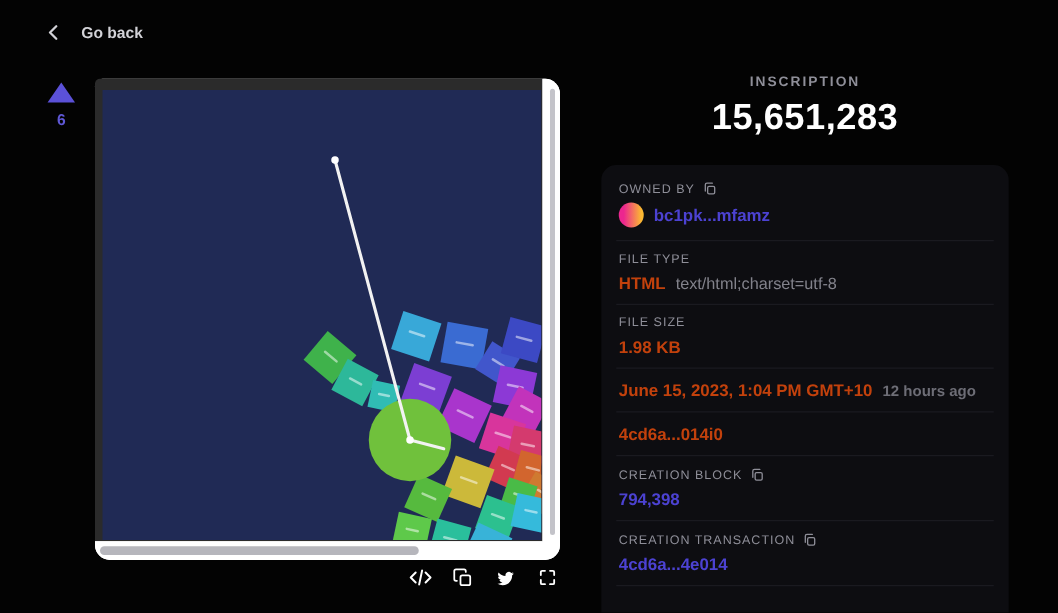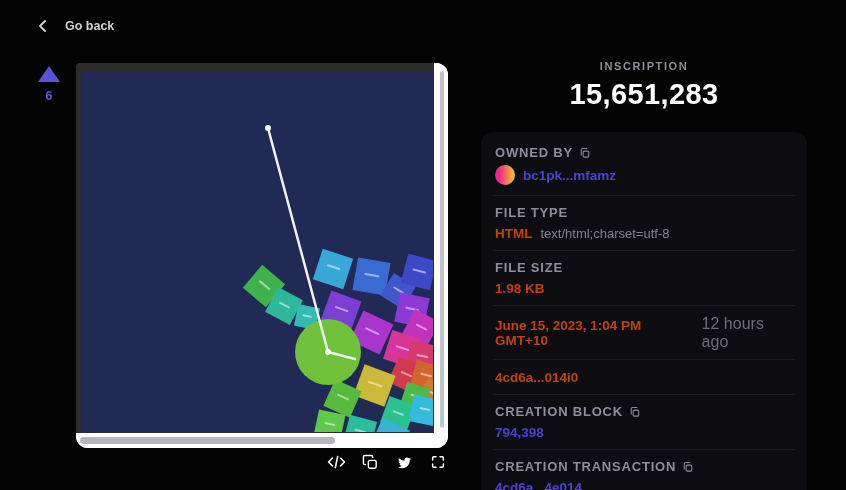--- a/index.html
+++ b/index.html
@@ -86,29 +86,29 @@
   }
 
   .details-card {
     position:absolute; left:481px; top:132px; width:326px; height:400px;
     background:#0d0d11; border-radius:12px; padding:0 12px;
   }
   .section { padding:9px 2px 8px; border-bottom:1px solid #1a1a20; }
   .section.first { padding-top:13px; padding-bottom:10px; }
   .label-row { display:flex; align-items:center; gap:6px; margin-bottom:5px; }
   .sec-label {
-    color:#8e8e98; font-size:13px; font-weight:700; letter-spacing:.8px;
+    color:#8e8e98; font-size:10px; font-weight:400; letter-spacing:.8px;
     text-transform:uppercase;
   }
   .copy-btn { display:flex; align-items:center; cursor:pointer; }
   .value-row { display:flex; align-items:center; gap:8px; min-height:17px; }
   .value-strong { color:#c2410c; font-size:13.5px; font-weight:700; }
   .value-link { color:#4c42d2; font-size:13.5px; font-weight:700; cursor:pointer; }
   .value-dim { color:#82828b; font-size:13px; font-weight:400; }
-  .value-time { color:#6d6d76; font-size:16px; font-weight:400; }
+  .value-time { color:#6d6d76; font-size:12px; font-weight:700; }
   .avatar {
     width:20px; height:20px; border-radius:50%;
     background:linear-gradient(90deg,#ec268f 20%,#fbb832 90%);
     flex:none;
   }
 </style>
 </head>
 <body>
 
 <div class="go-back">

